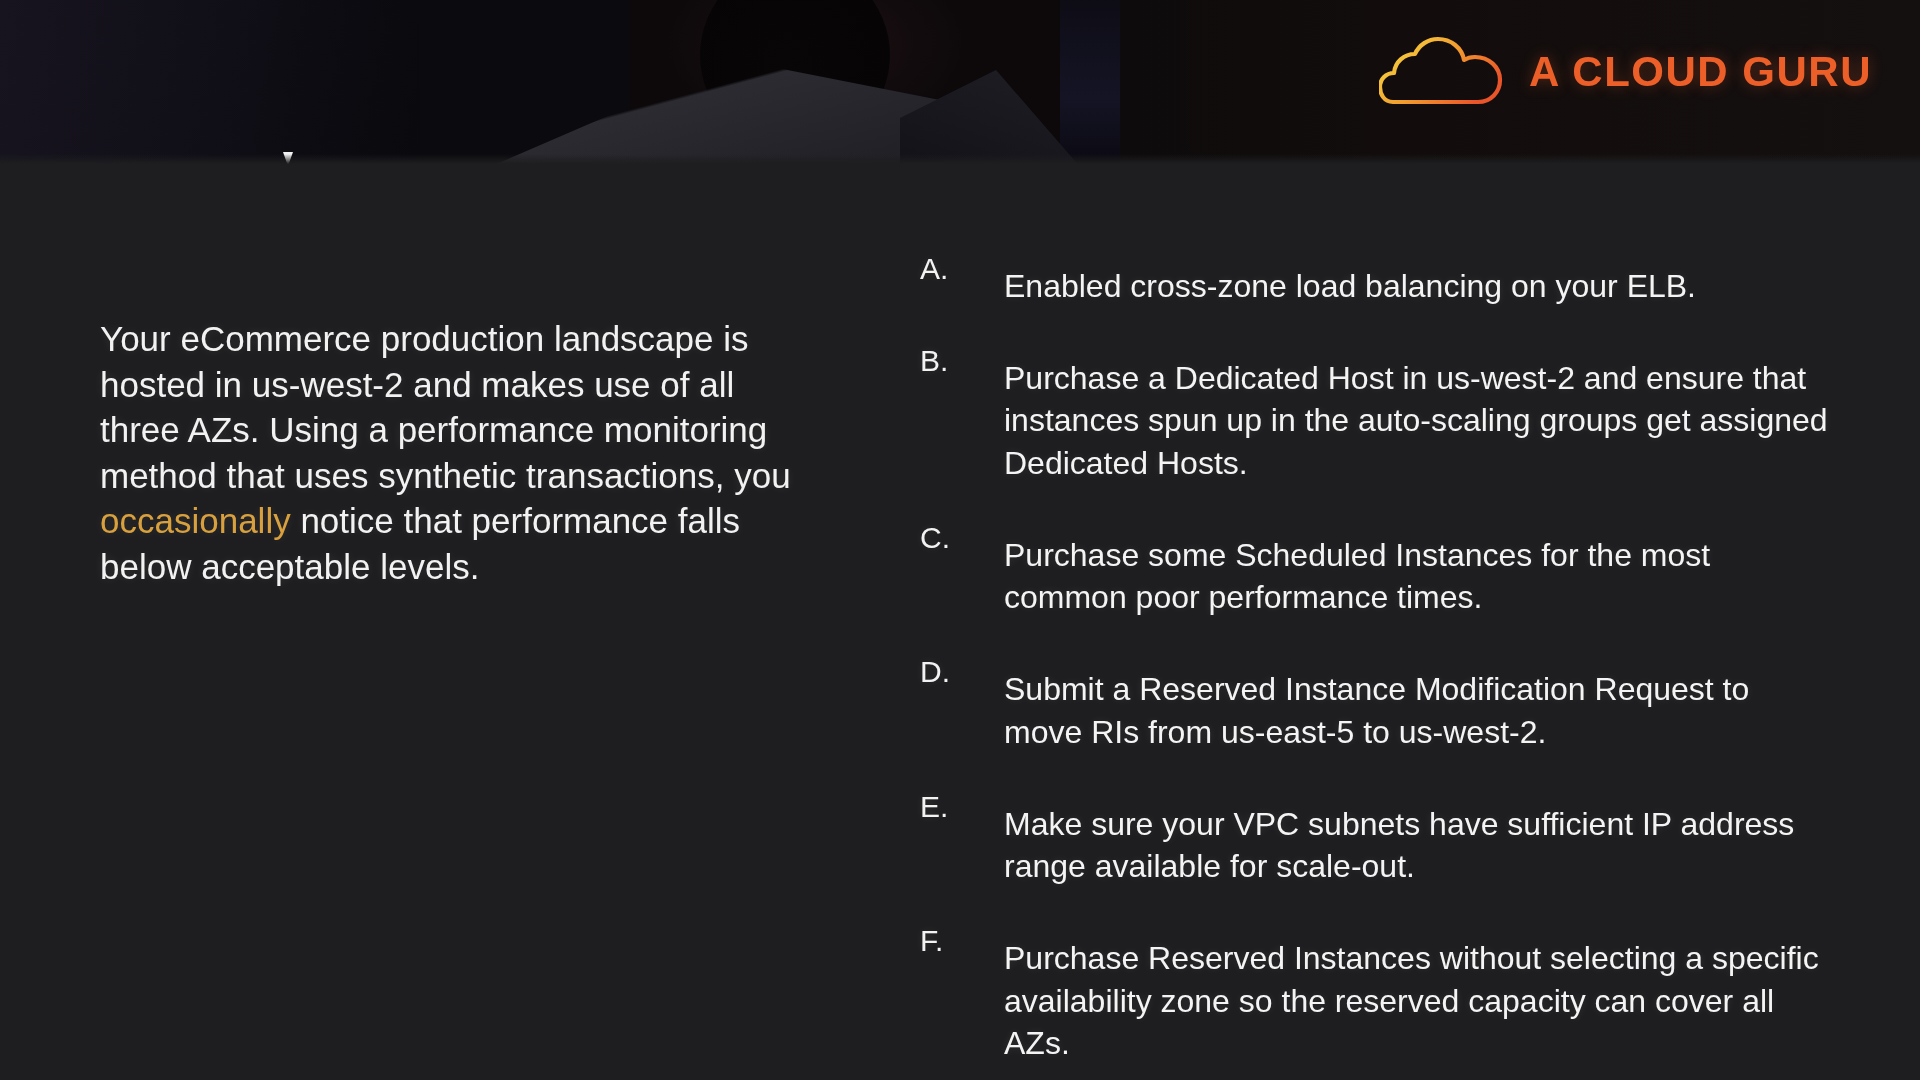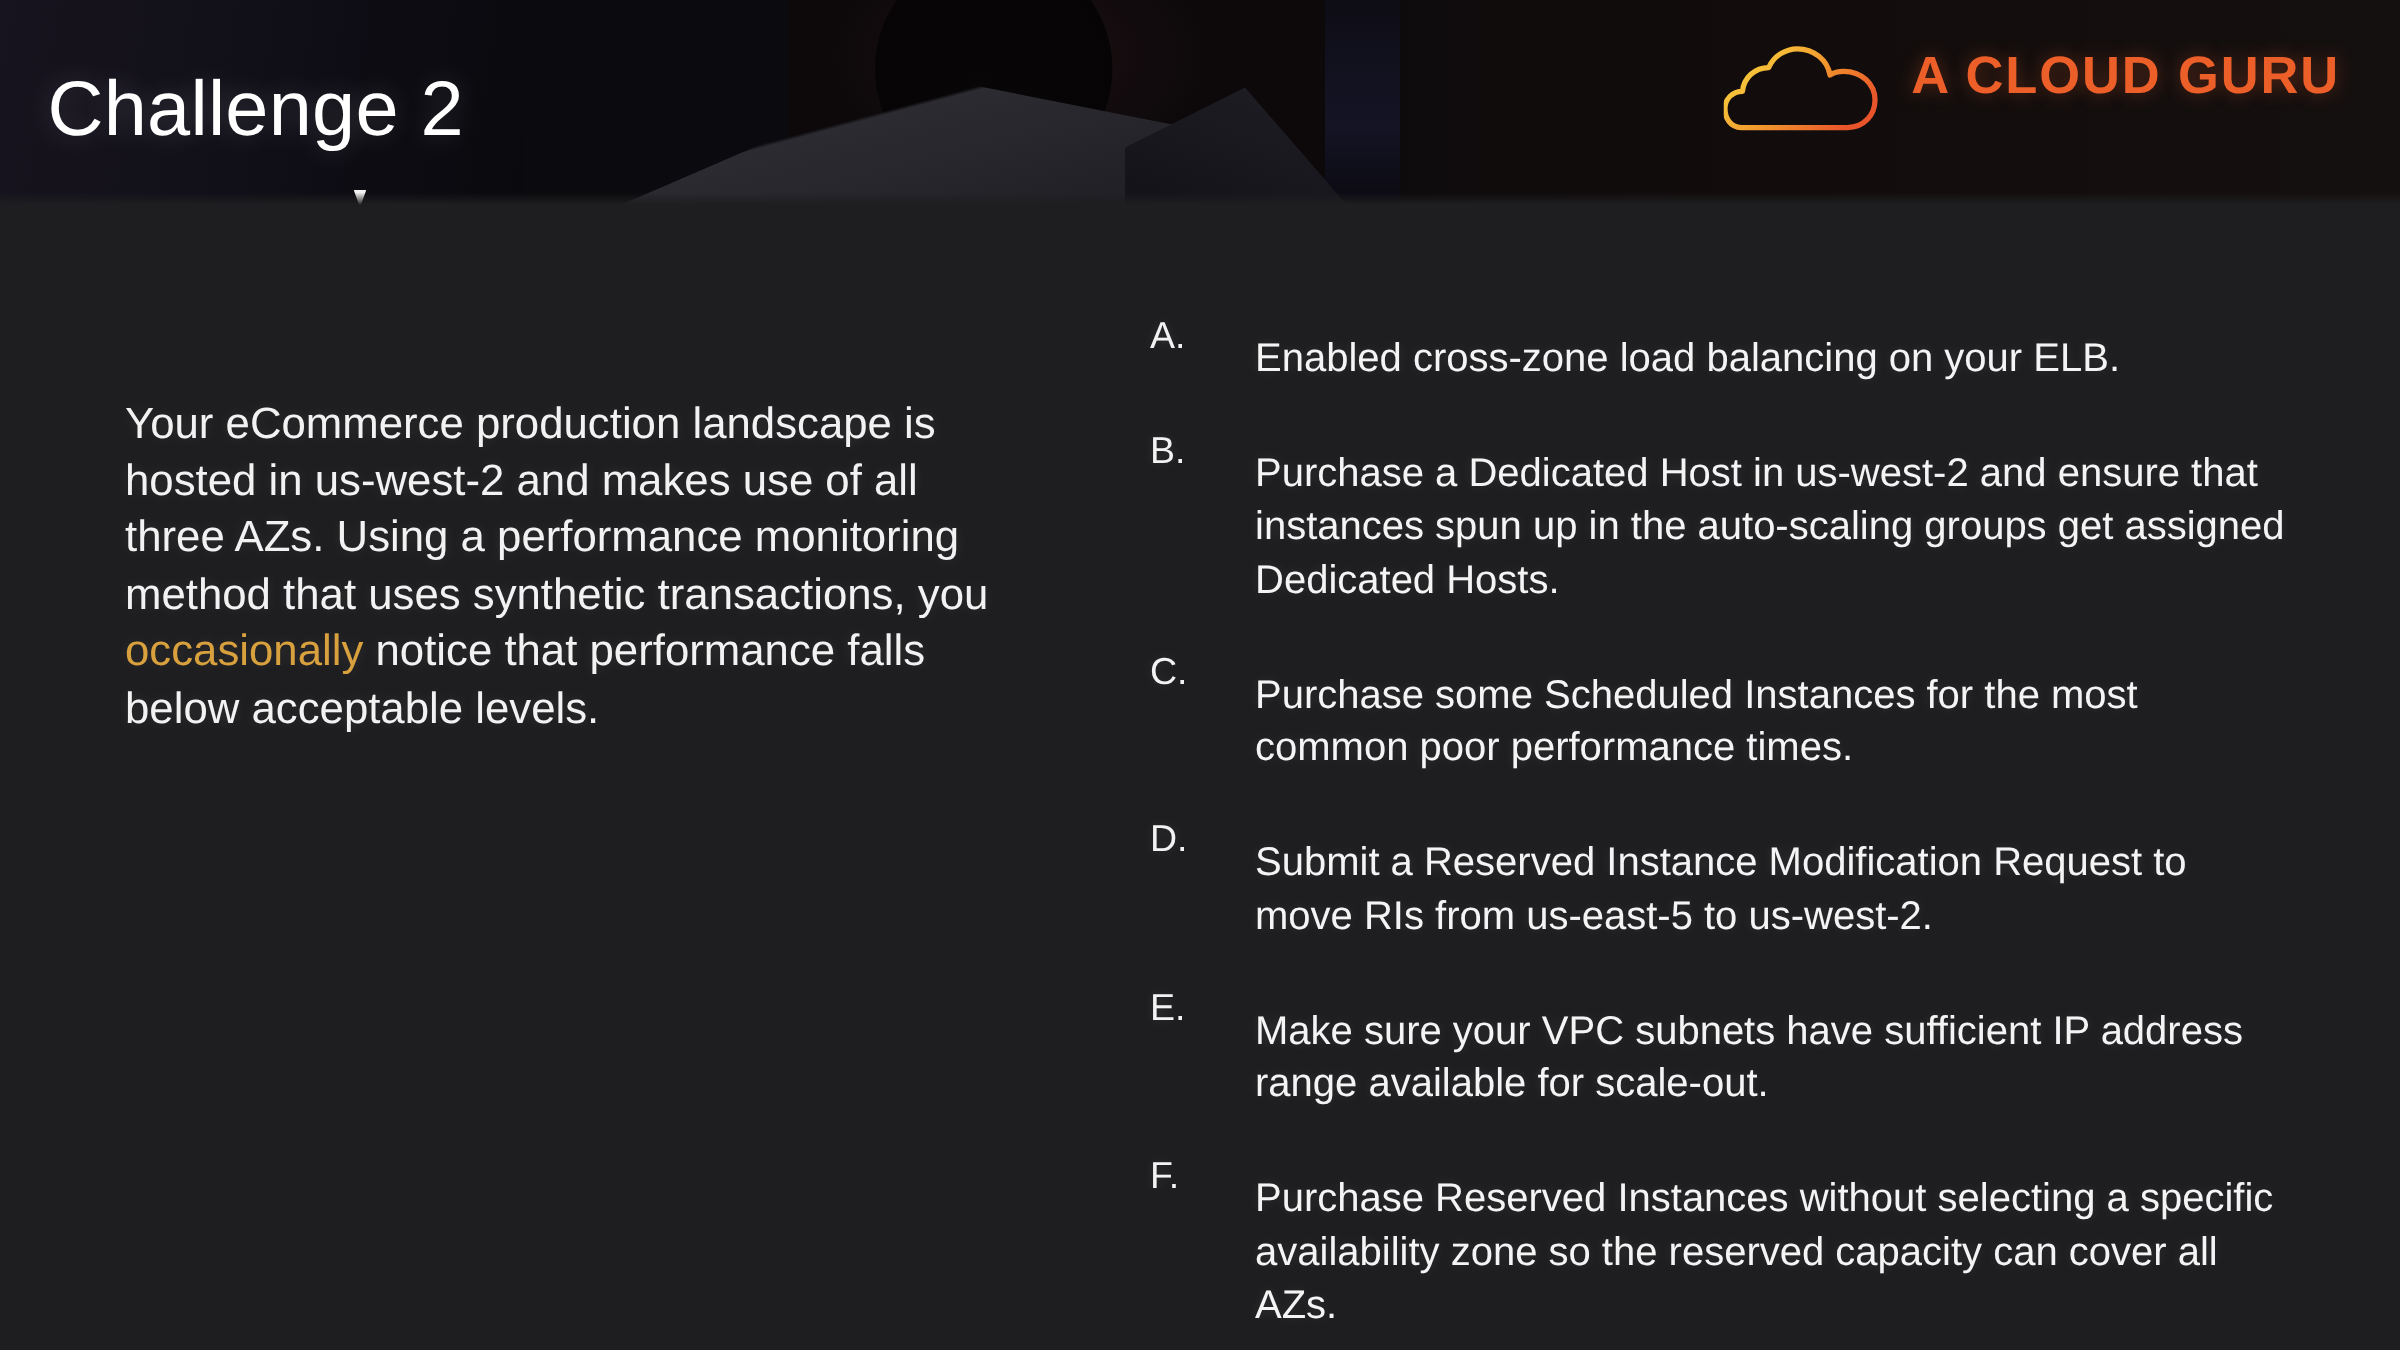--- a/index.html
+++ b/index.html
@@ -80,21 +80,21 @@
     position:absolute; left:38px; top:52px;
     font-size:62px; font-weight:400; color:#ffffff;
     letter-spacing:0.2px;
     text-shadow:0 0 22px rgba(255,255,255,0.18);
     z-index:5;
   }
 
   
   #brand {
     position:absolute; right:48px; top:36px;
-    display:flex; gap:22px;
+    display:flex; align-items:center; gap:22px;
     z-index:5;
   }
   #brand-mark { width:128px; height:72px; display:block; }
   #brand-text {
     font-size:42px; font-weight:bold; letter-spacing:1.5px;
     color:#ec5f29;
     text-shadow:0 0 14px rgba(236,95,41,0.35);
     white-space:nowrap;
   }
 
@@ -148,21 +148,20 @@
       <div class="cam-bg2"></div>
       <div class="cam-head"></div>
       <div class="cam-shoulder"></div>
       <div class="cam-shoulder-r"></div>
       <div class="cam-collar"></div>
       <div class="header-tint-right"></div>
     </div>
     <div class="header-fade-bottom"></div>
   </div>
 
-  <div id="page-title">Challenge 2</div>
 
   <div id="brand">
     <svg id="brand-mark" viewBox="0 0 128 72" fill="none">
       <defs>
         <linearGradient id="cloudGrad" x1="30" y1="4" x2="96" y2="68" gradientUnits="userSpaceOnUse">
           <stop offset="0%" stop-color="#f7c93c"></stop>
           <stop offset="45%" stop-color="#f29a2e"></stop>
           <stop offset="100%" stop-color="#e9542a"></stop>
         </linearGradient>
       </defs>

